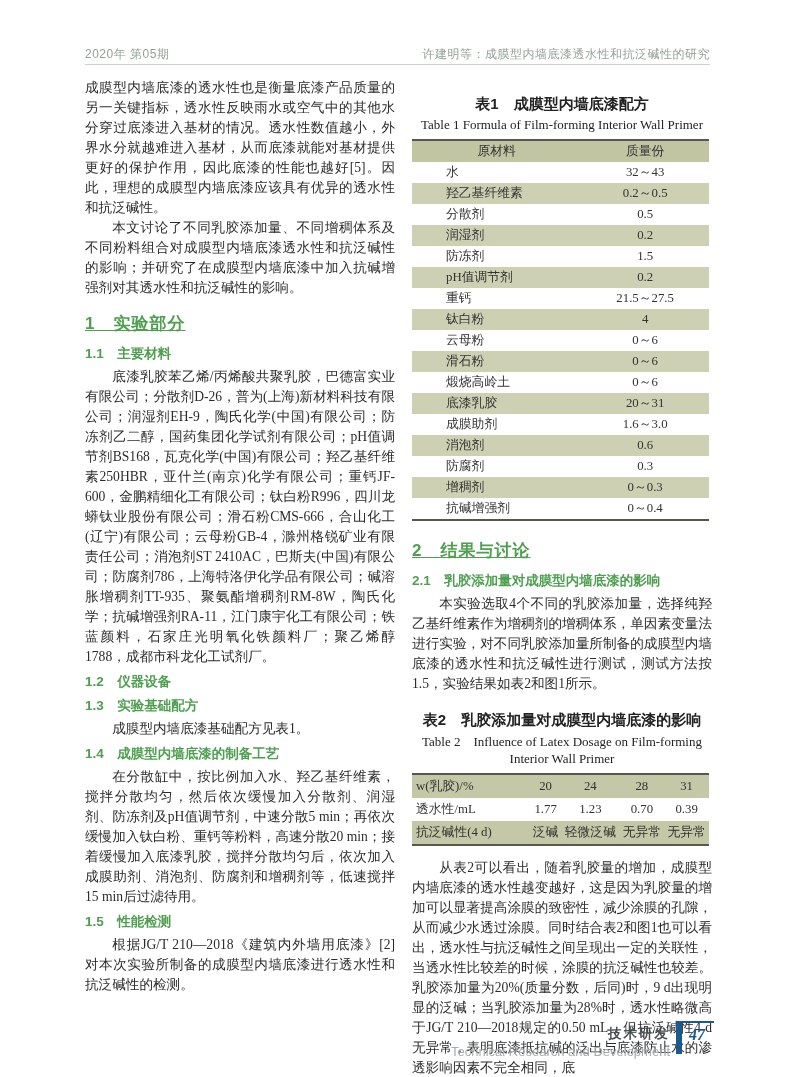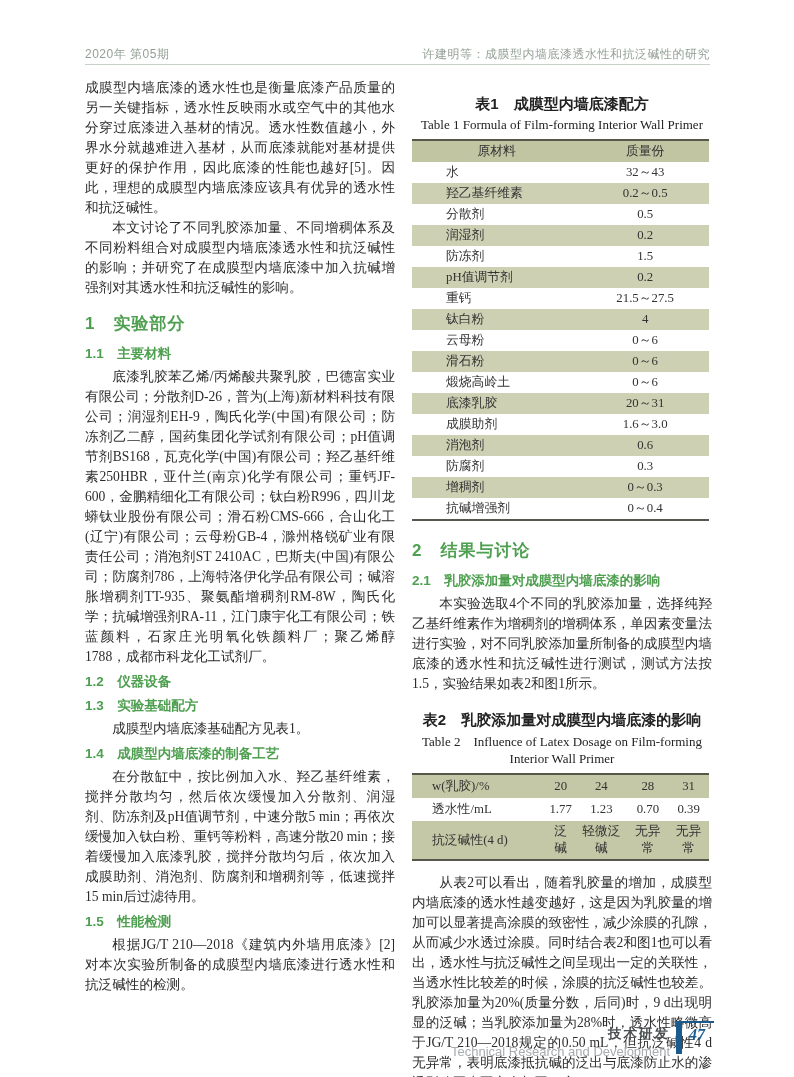--- a/index.html
+++ b/index.html
@@ -23,21 +23,21 @@
   .col-r{width:300px;}
   
   .para{
     font-size:13.6px;line-height:20px;text-align:justify;
     text-indent:2em;margin:0;
   }
   .para.noindent{text-indent:0;}
   .sec-h1{
     font-family:"Liberation Sans","DejaVu Sans",sans-serif;
     font-size:17px;font-weight:bold;color:#4ea050;
-    margin:14px 0 10px 0;letter-spacing:1px;
+    margin:14px 0 10px 0;letter-spacing:1px;text-decoration:underline;
   }
   .sec-h2{
     font-family:"Liberation Sans","DejaVu Sans",sans-serif;
     font-size:13.5px;font-weight:bold;color:#4ea050;
     margin:6px 0 4px 0;
   }
   
   .tbl-cap-zh{
     font-family:"Liberation Sans","DejaVu Sans",sans-serif;
     font-size:15px;font-weight:bold;text-align:center;margin:17px 0 3px 0;color:#222;
@@ -52,21 +52,21 @@
   }
   table.paper td,table.paper th{padding:2px 2px;height:15.5px;font-weight:normal;margin-left:39px;}
   
   #table1 thead tr{background:#c2c5a2;}
   #table1 th:first-child{text-align:center;width:57%;}
   #table1 th:last-child{text-align:center;}
   #table1 tbody td:first-child{text-align:left;padding-left:34px;width:57%;}
   #table1 tbody td:last-child{text-align:center;}
   #table1 tbody tr:nth-child(even){background:#cdd0b2;}
   
-  #table2 td:first-child{text-align:left;padding-left:20px;width:112px;}
+  #table2 td:first-child{text-align:left;padding-left:4px;width:112px;}
   #table2 td{text-align:center;height:19px;}
   #table2 tr:nth-child(odd){background:#c5c8a6;}
   .tbl-wrap{margin:10px 0 12px 0;}
   
   .footer{
     position:absolute;right:80px;bottom:18px;
     display:flex;align-items:flex-start;
   }
   .foot-text{text-align:right;margin-right:6px;margin-top:4px;}
   .foot-zh{

